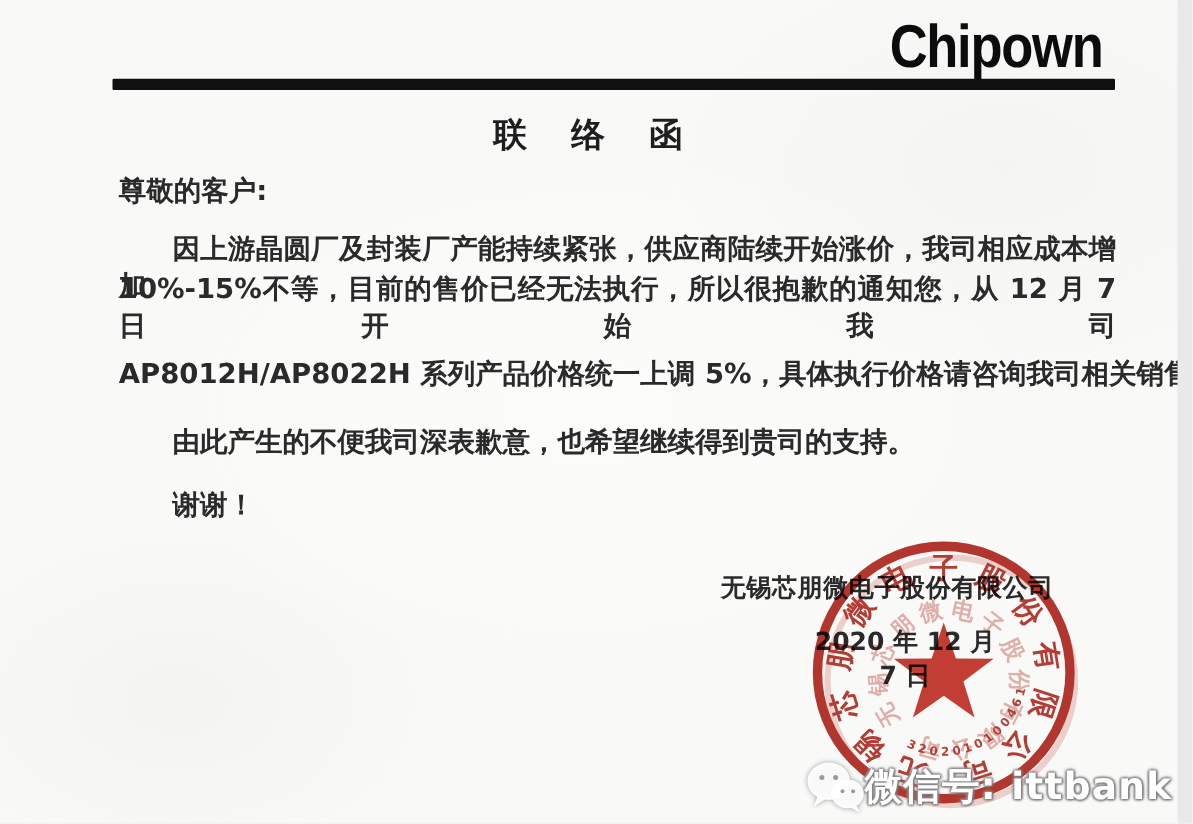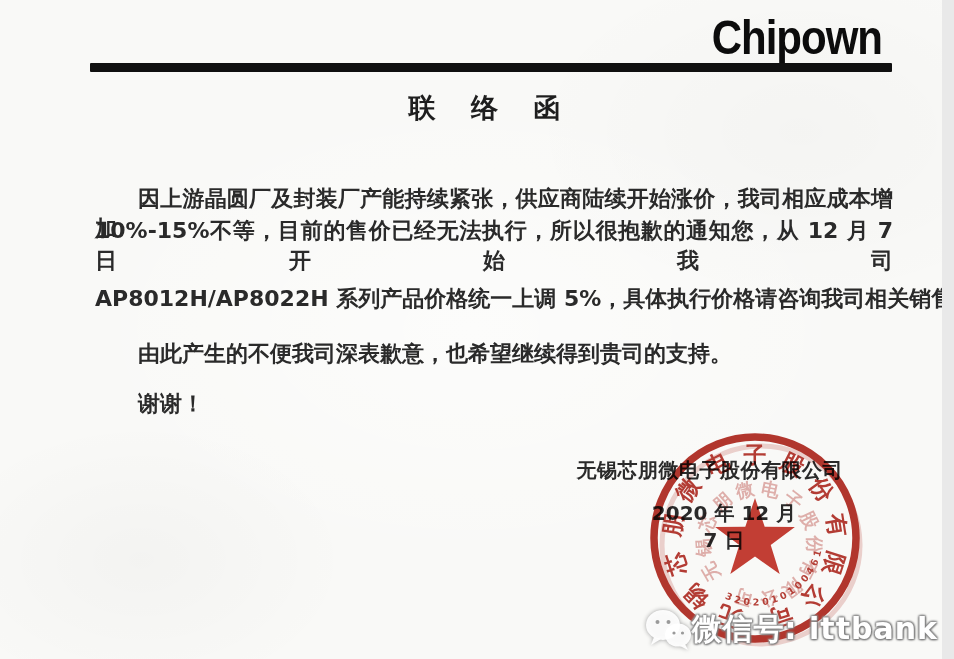--- a/index.html
+++ b/index.html
@@ -21,21 +21,21 @@
     position:absolute;top:10px;right:60px;
     font-size:42px;font-weight:900;letter-spacing:-1px;color:#0c0c0c;
     transform:scaleY(1.15);transform-origin:top right;
     font-family:"Liberation Sans","DejaVu Sans",sans-serif;
   }
   .rule{
     position:absolute;left:90px;top:63px;width:802px;height:9px;
     background:#101010;border-radius:1px;
   }
   .title{
-    position:absolute;left:90px;top:90px;width:802px;
+    position:absolute;left:76px;top:90px;width:802px;
     text-align:center;font-size:27px;font-weight:700;letter-spacing:13px;
     color:#1e1e1e;
   }
   .bodyline{
     position:absolute;left:95px;width:798px;
     font-size:22px;font-weight:600;color:#2a2a2a;
     white-space:nowrap;
   }
   .just{white-space:normal;text-align:justify;text-align-last:justify;}
   .greeting{top:138px;}
@@ -71,20 +71,21 @@
 <body>
 
 <div class="page">
 
   <div class="logo">Chipown</div>
 
   <div class="rule"></div>
 
   <div class="title">联 络 函</div>
 
+  <div class="bodyline greeting">尊敬的客户:</div>
 
   <div class="bodyline l1 just">因上游晶圆厂及封装厂产能持续紧张，供应商陆续开始涨价，我司相应成本增加</div>
   <div class="bodyline l2 just">10%-15%不等，目前的售价已经无法执行，所以很抱歉的通知您，从 12 月 7 日开始我司</div>
   <div class="bodyline l3">AP8012H/AP8022H 系列产品价格统一上调 5%，具体执行价格请咨询我司相关销售。</div>
 
   <div class="bodyline thanks">谢谢！</div>
 
   <div class="bodyline p2">由此产生的不便我司深表歉意，也希望继续得到贵司的支持。</div>
 
   <div class="sig-company">无锡芯朋微电子股份有限公司</div>

